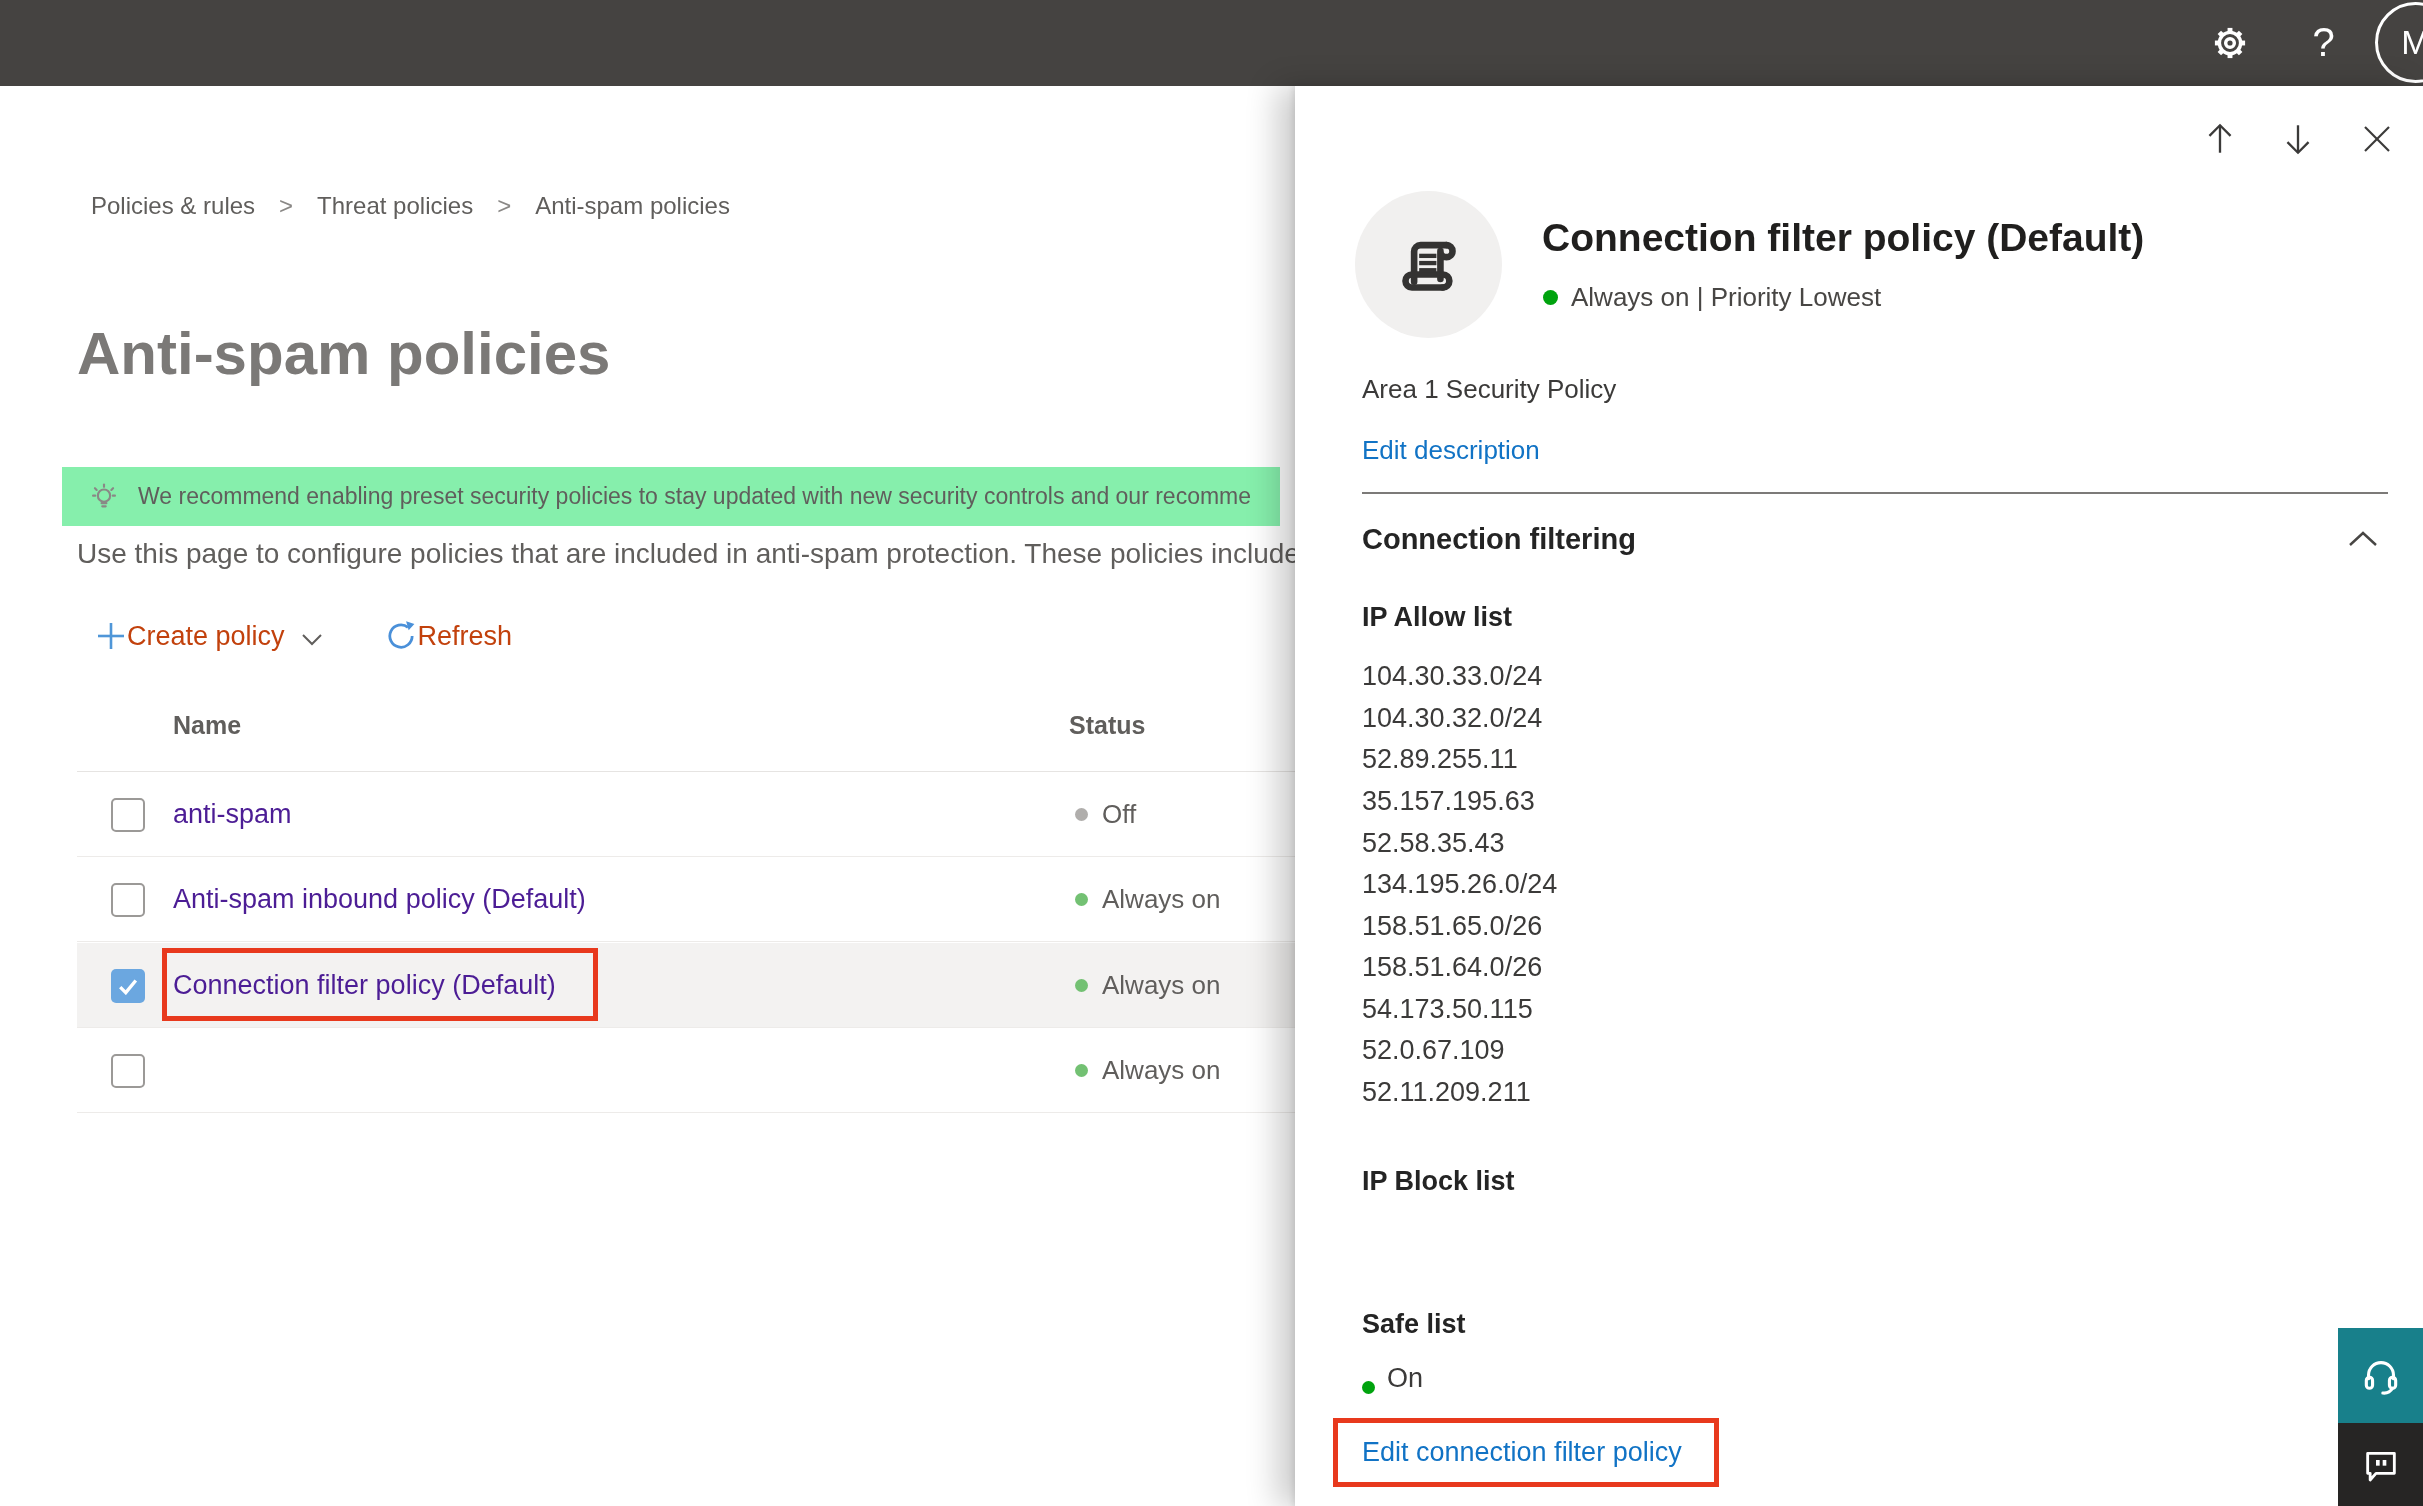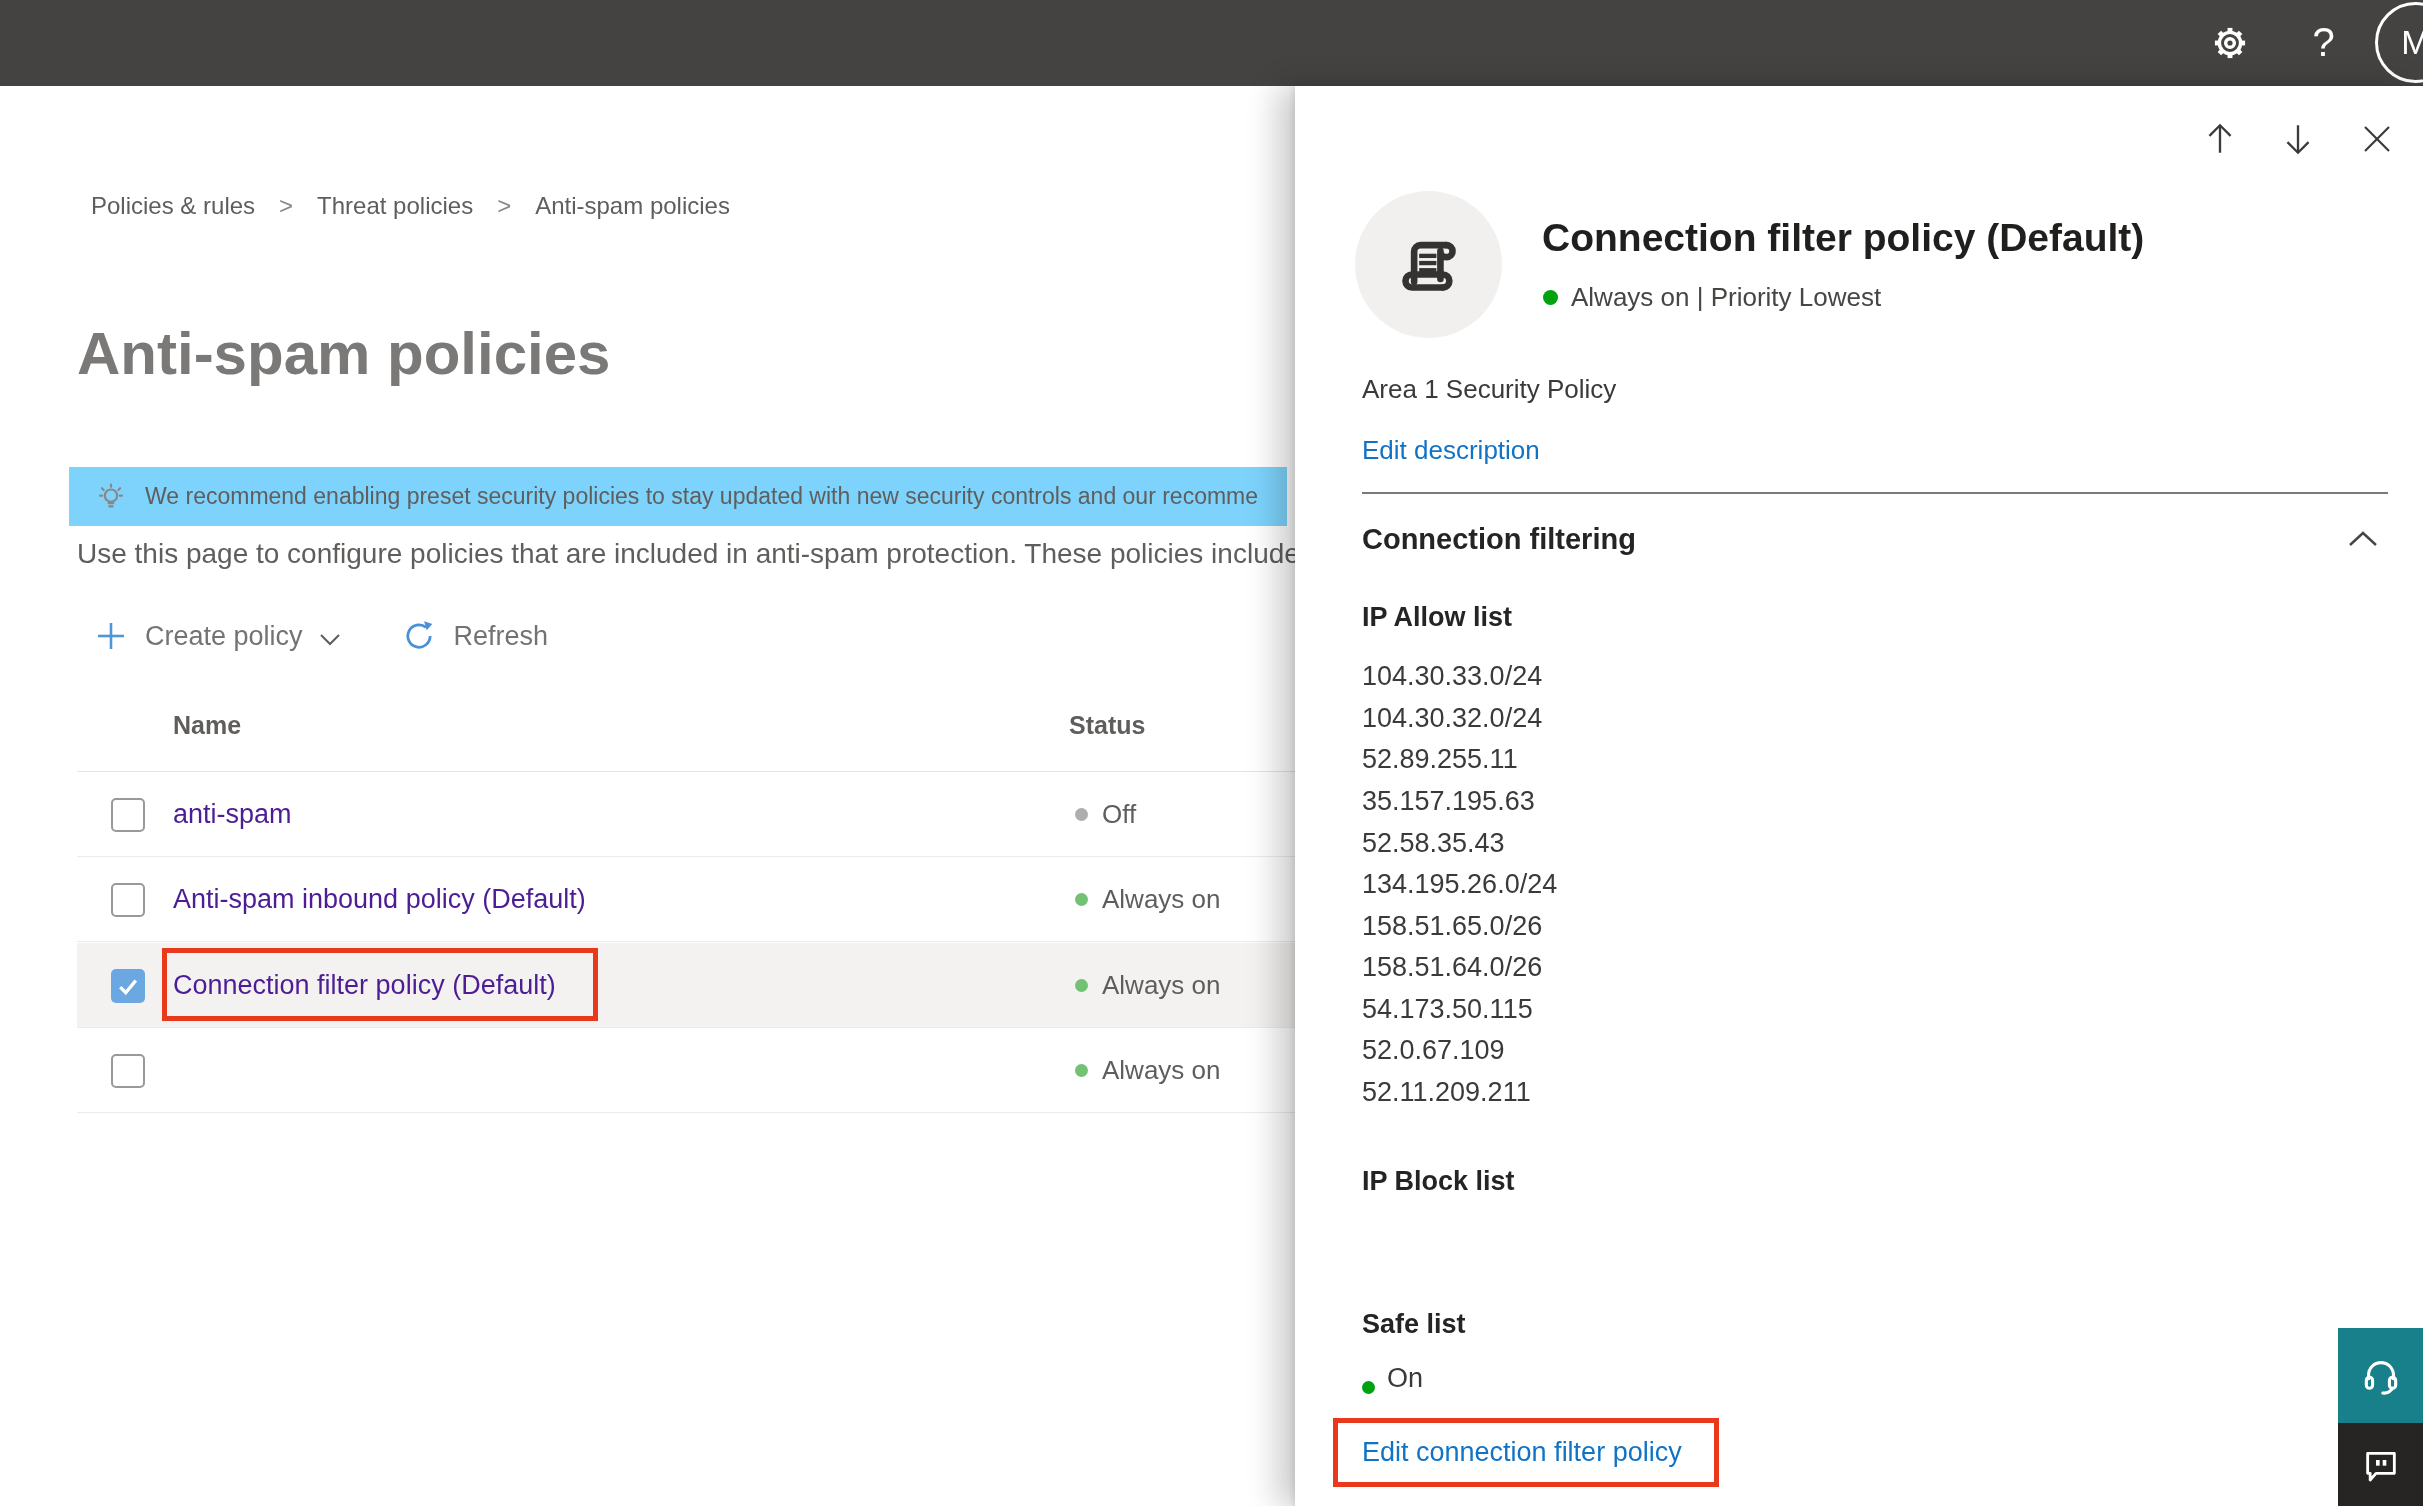--- a/index.html
+++ b/index.html
@@ -13,30 +13,30 @@
   .avatar{position:absolute;top:2px;left:2375px;width:75px;height:75px;border-radius:50%;border:3px solid #fff;
           display:flex;align-items:center;justify-content:center;color:#fff;font-size:34px;background:#454341;}
 
   
   .breadcrumb{position:absolute;left:91px;top:192px;font-size:24px;color:#605e5c;display:flex;align-items:center;gap:24px;}
   .crumb{cursor:pointer;}
   .crumb-sep{color:#8a8886;font-size:24px;}
 
   .page-title{position:absolute;left:77px;top:319px;font-size:60px;font-weight:bold;color:#7b7977;}
 
-  .banner{position:absolute;left:69px;top:467px;width:1218px;height:59px;background:#7dd3fc;display:flex;align-items:center;
+  .banner{position:absolute;left:62px;top:467px;width:1218px;height:59px;background:#86efac;display:flex;align-items:center;
           padding-left:26px;box-sizing:border-box;gap:18px;overflow:hidden;}
   .banner-text{font-size:23px;color:#605e5c;white-space:nowrap;}
 
   .page-desc{position:absolute;left:77px;top:538px;width:1218px;font-size:28px;color:#605e5c;white-space:nowrap;overflow:hidden;}
 
   
   .toolbar{position:absolute;left:95px;top:612px;height:48px;display:flex;align-items:center;}
   .tb-item{display:flex;align-items:center;cursor:pointer;}
-  .tb-label{font-size:27px;color:#737373;margin-left:18px;}
+  .tb-label{font-size:27px;color:#c2410c;}
   .tb-chevron{margin-left:16px;margin-top:6px;}
 
   
   .col-name-x{left:173px;}
   .th{position:absolute;top:711px;font-size:25px;font-weight:bold;color:#605e5c;cursor:pointer;}
   .th-status{left:1069px;}
   .table-line{position:absolute;left:77px;width:1218px;height:1px;background:#e6e4e2;}
   .row{position:absolute;left:77px;width:1218px;height:85px;cursor:pointer;}
   .row.selected{background:#f3f2f1;}
   .row-sep{position:absolute;left:0;bottom:0;width:100%;height:1px;background:#edebe9;}

